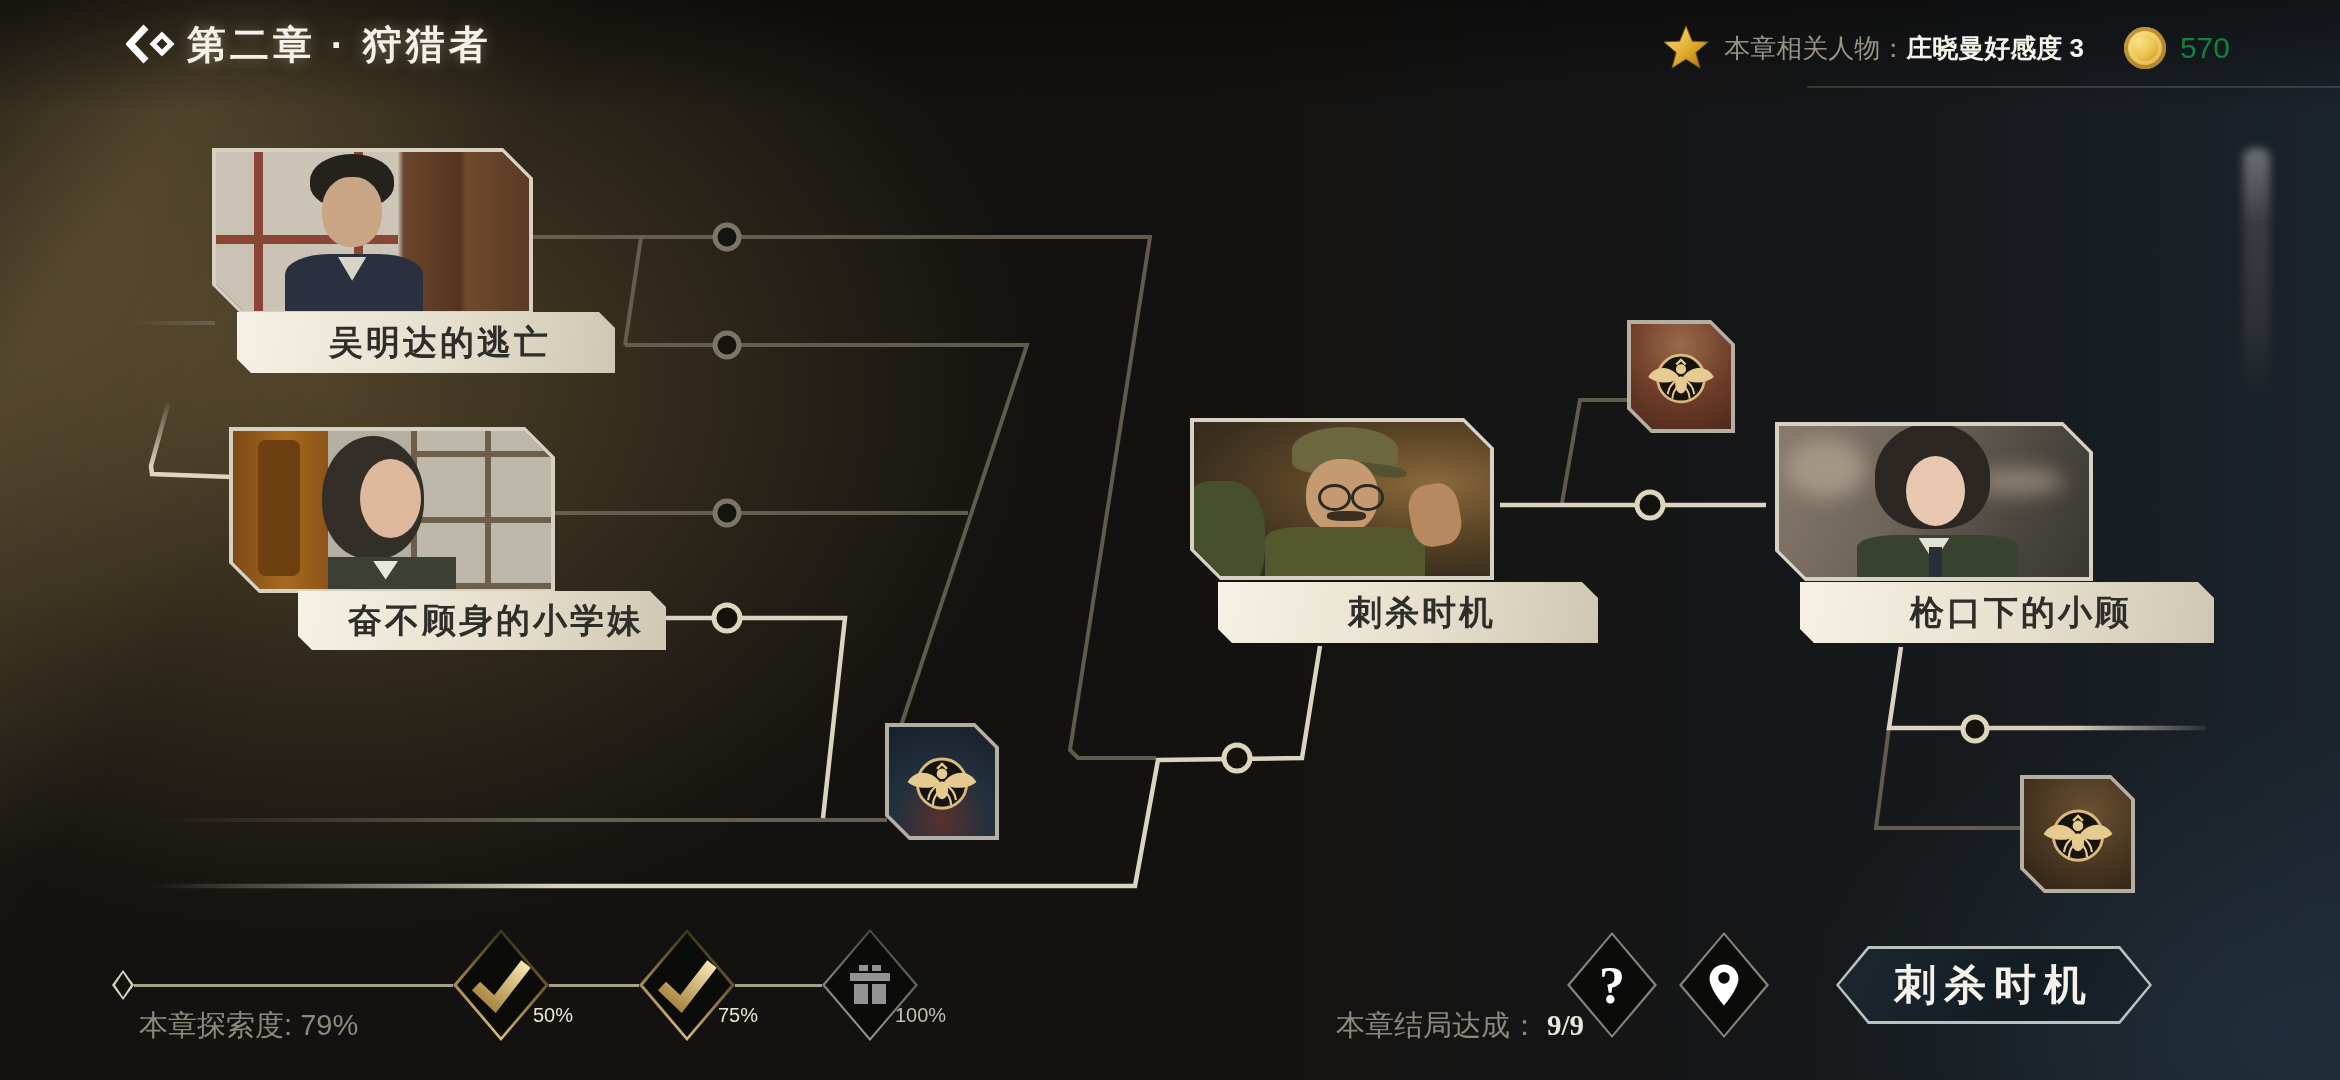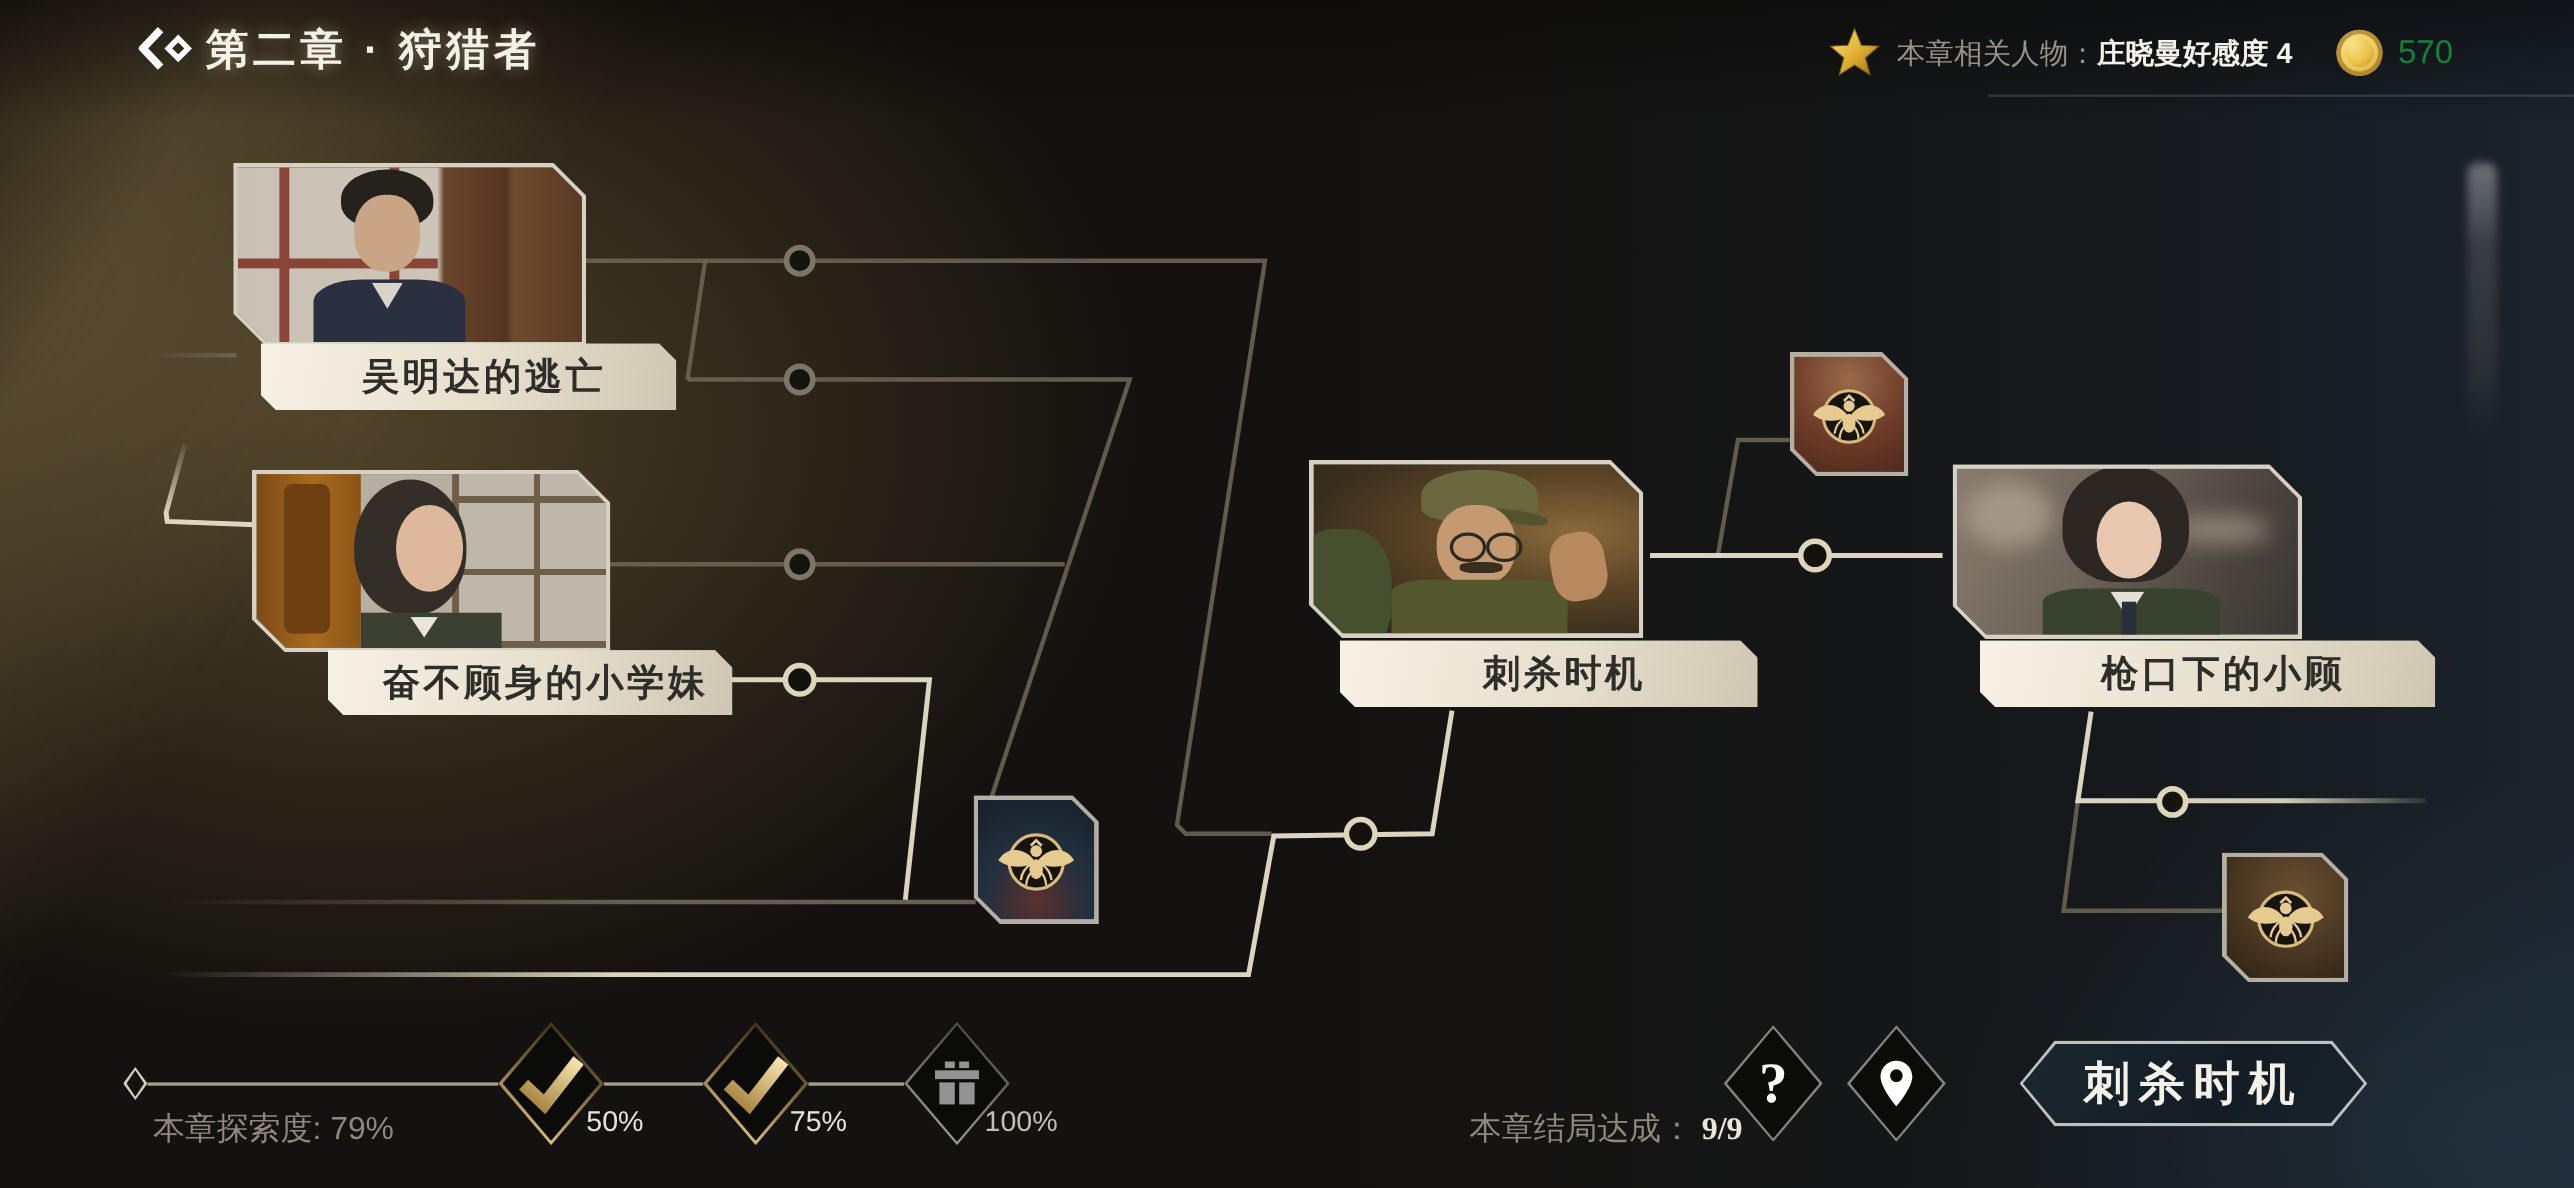--- a/index.html
+++ b/index.html
@@ -55,21 +55,21 @@
   .dmd-in{position:absolute;clip-path:polygon(50% 0,100% 50%,50% 100%,0 50%);background:#0b0b09;
     display:flex;align-items:center;justify-content:center;}
   .milestone{background:linear-gradient(205deg,#241d10 0%,#6d5a30 40%,#cdb074 80%,#f0d9a0 100%);cursor:pointer;}
   .milestone .dmd-in{inset:4px;}
   .gray-dmd{background:#85857e;cursor:pointer;}
   .gray-dmd .dmd-in{inset:3px;}
   .track{position:absolute;height:3px;background:#a79f8c;top:984px;}
   .start-dmd{position:absolute;left:112px;top:970px;width:22px;height:30px;background:#d8d0bc;
     clip-path:polygon(50% 0,100% 50%,50% 100%,0 50%);}
   .start-dmd i{position:absolute;inset:3px;background:#14120f;clip-path:polygon(50% 0,100% 50%,50% 100%,0 50%);}
-  .pct{position:absolute;top:1004px;font-size:26px;color:#e9e4d6;}
+  .pct{position:absolute;top:1004px;font-size:20px;color:#e9e4d6;}
   .ftr-gray{color:#8f897d;font-size:29px;position:absolute;top:1006px;}
   .ftr-white{color:#eae6dc;font-weight:bold;font-family:Liberation Serif, serif;}
   .hexa{position:absolute;left:1836px;top:946px;width:316px;height:78px;cursor:pointer;
     background:#bcc2c0;clip-path:polygon(32px 0,calc(100% - 32px) 0,100% 50%,calc(100% - 32px) 100%,32px 100%,0 50%);}
   .hexa-in{position:absolute;inset:3px;display:flex;align-items:center;justify-content:center;
     background:linear-gradient(115deg,#1c2730 0%,#131c23 60%,#18232c 100%);
     clip-path:polygon(30px 0,calc(100% - 30px) 0,100% 50%,calc(100% - 30px) 100%,30px 100%,0 50%);
     font-family:"Liberation Serif","DejaVu Serif",serif;font-size:42px;font-weight:bold;
     color:#f3f1ea;letter-spacing:8px;}
 </style>
@@ -257,21 +257,21 @@
       <defs>
           <linearGradient id="stg" x1="0" y1="0" x2="1" y2="1">
         <stop offset="0" stop-color="#f8e187"></stop>
             <stop offset=".55" stop-color="#e0ac2e"></stop>
             <stop offset="1" stop-color="#9a6d10"></stop>
       </linearGradient>
         </defs>
       <polygon points="24,2 30.2,17.2 46,18 33.8,28.6 38,44 24,35.2 10,44 14.2,28.6 2,18 17.8,17.2" fill="url(#stg)" stroke="#7a5a10" stroke-width="1"></polygon>
     </svg>
     <span>
-      <span class="rel-label">本章相关人物：</span><span class="rel-value">庄晓曼好感度 4</span>
+      <span class="rel-label">本章相关人物：</span><span class="rel-value">庄晓曼好感度 3</span>
     </span>
     <div class="coin"></div>
     <span class="coin-val">570</span>
   </div>
 
   <div class="start-dmd">
       <i></i>
     </div>
   <div class="track" style="left:134px;width:319px;"></div>
   <div class="track" style="left:549px;width:90px;"></div>

